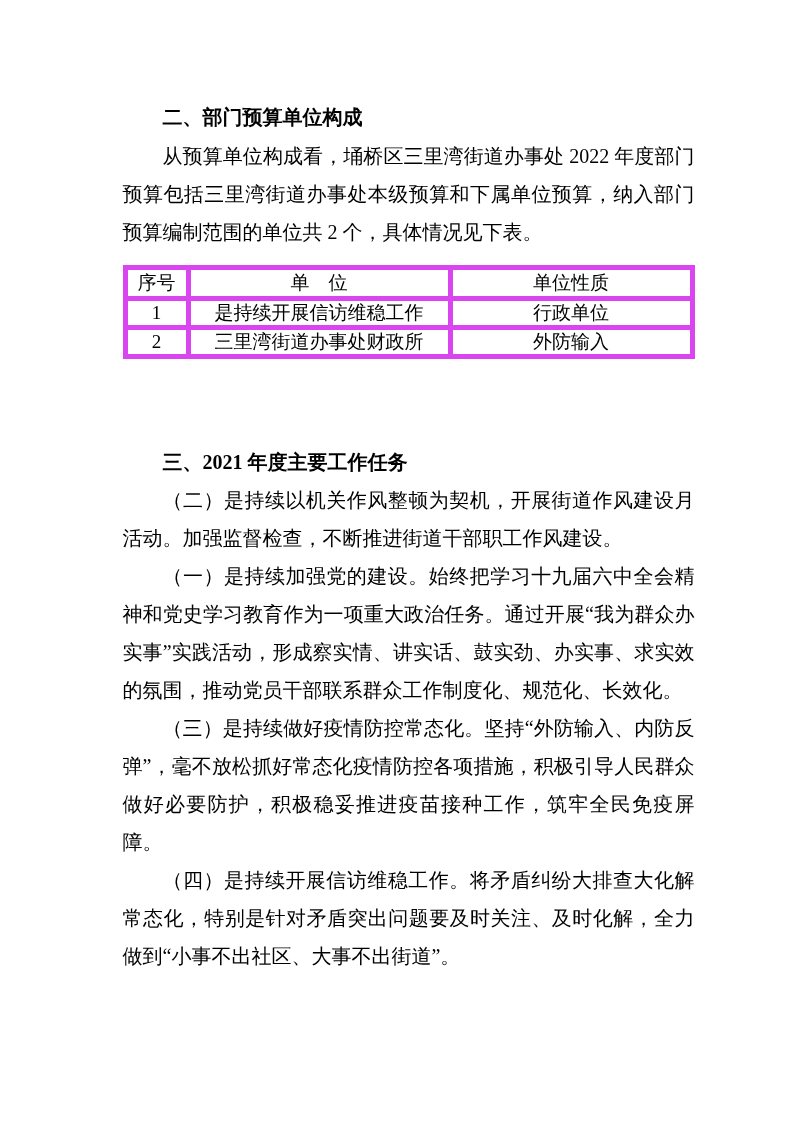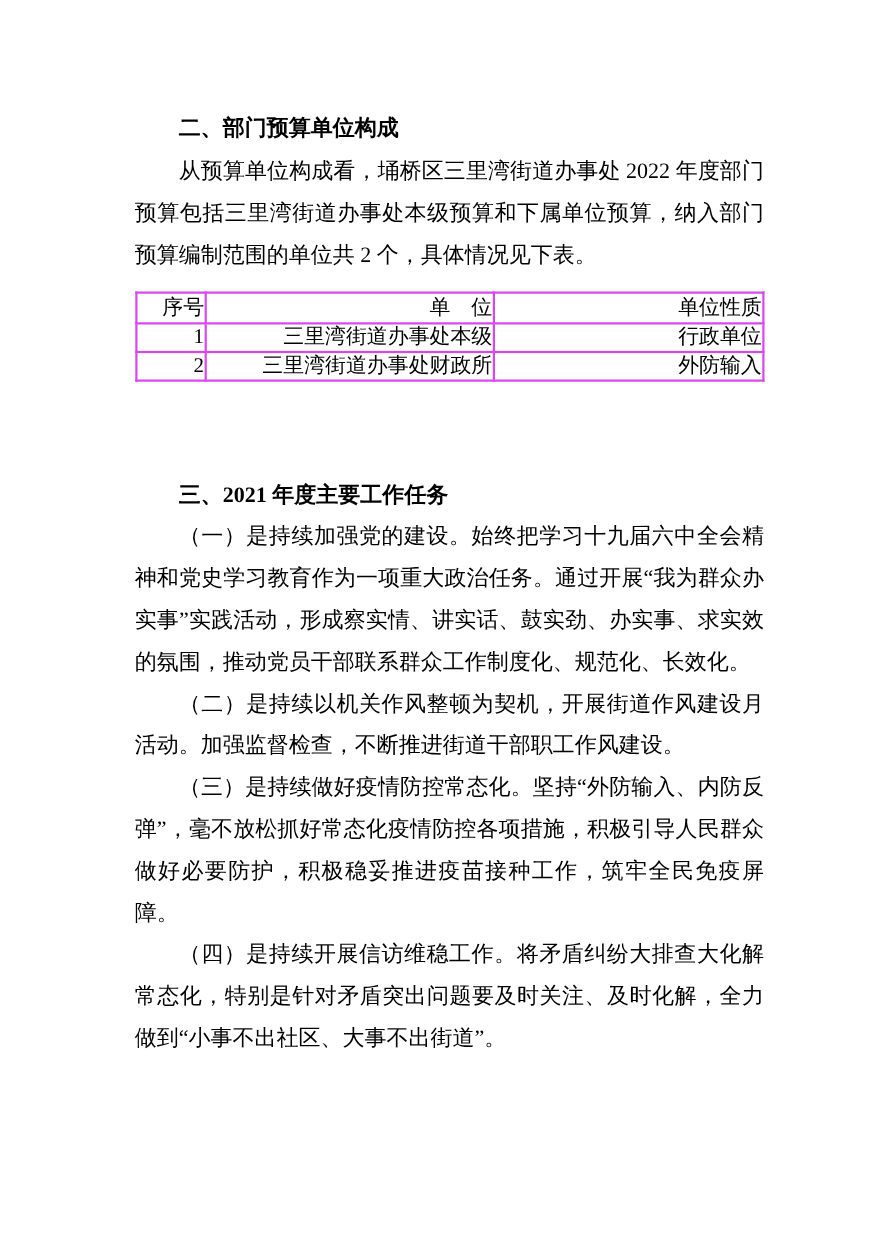--- a/index.html
+++ b/index.html
@@ -38,22 +38,22 @@
     line-height: 38px;
   }
   table.units {
     width: 100%;
     border-collapse: collapse;
     margin-top: 14px;
     table-layout: fixed;
   }
   table.units th,
   table.units td {
-    border: 2px solid #d946ef;
-    text-align: right;
+    border: 5px solid #d946ef;
+    text-align: center;
     vertical-align: middle;
     font-size: 19px;
     font-weight: normal;
     padding: 0;
     line-height: 24px;
     height: 24px;
   }
   table.units th {
     height: 26px;
     line-height: 26px;
@@ -80,34 +80,34 @@
     <thead>
       <tr>
         <th>序号</th>
         <th>单　位</th>
         <th>单位性质</th>
       </tr>
     </thead>
     <tbody>
       <tr>
         <td>1</td>
-        <td>三里湾街道办事处本级</td>
+        <td>是持续开展信访维稳工作</td>
         <td>行政单位</td>
       </tr>
       <tr>
         <td>2</td>
         <td>三里湾街道办事处财政所</td>
         <td>外防输入</td>
       </tr>
     </tbody>
   </table>
 
   <h2 class="section-heading tasks">三、2021 年度主要工作任务</h2>
 
+  <p class="body-para">（二）是持续以机关作风整顿为契机，开展街道作风建设月活动。加强监督检查，不断推进街道干部职工作风建设。</p>
+
   <p class="body-para">（一）是持续加强党的建设。始终把学习十九届六中全会精神和党史学习教育作为一项重大政治任务。通过开展“我为群众办实事”实践活动，形成察实情、讲实话、鼓实劲、办实事、求实效的氛围，推动党员干部联系群众工作制度化、规范化、长效化。</p>
-
-  <p class="body-para">（二）是持续以机关作风整顿为契机，开展街道作风建设月活动。加强监督检查，不断推进街道干部职工作风建设。</p>
 
   <p class="body-para">（三）是持续做好疫情防控常态化。坚持“外防输入、内防反弹”，毫不放松抓好常态化疫情防控各项措施，积极引导人民群众做好必要防护，积极稳妥推进疫苗接种工作，筑牢全民免疫屏障。</p>
 
   <p class="body-para">（四）是持续开展信访维稳工作。将矛盾纠纷大排查大化解常态化，特别是针对矛盾突出问题要及时关注、及时化解，全力做到“小事不出社区、大事不出街道”。</p>
 
 </div>
 
 </body></html>

